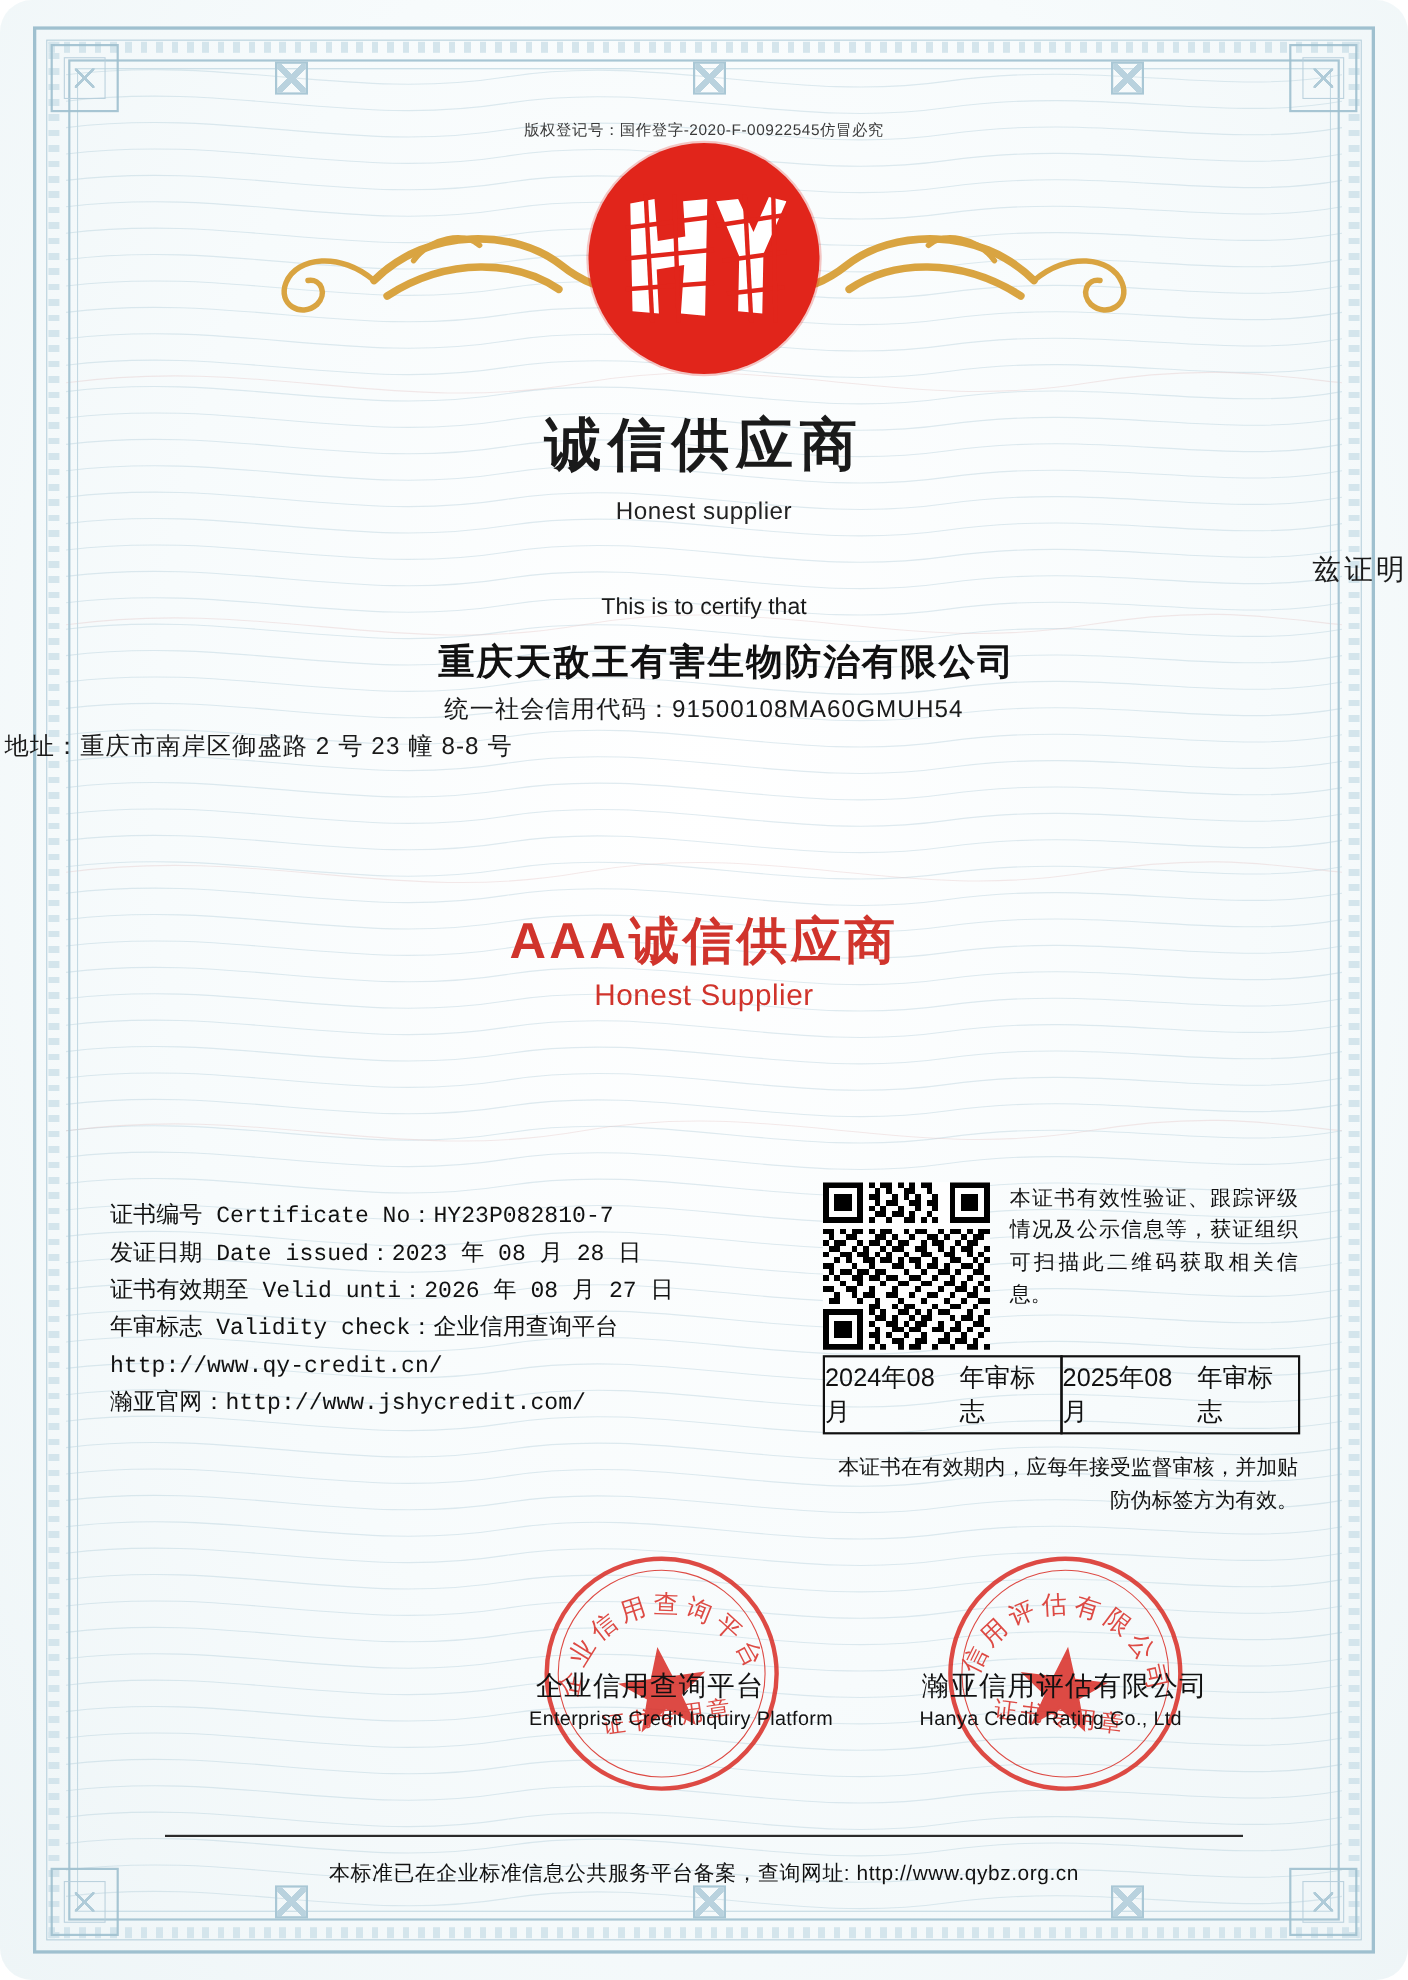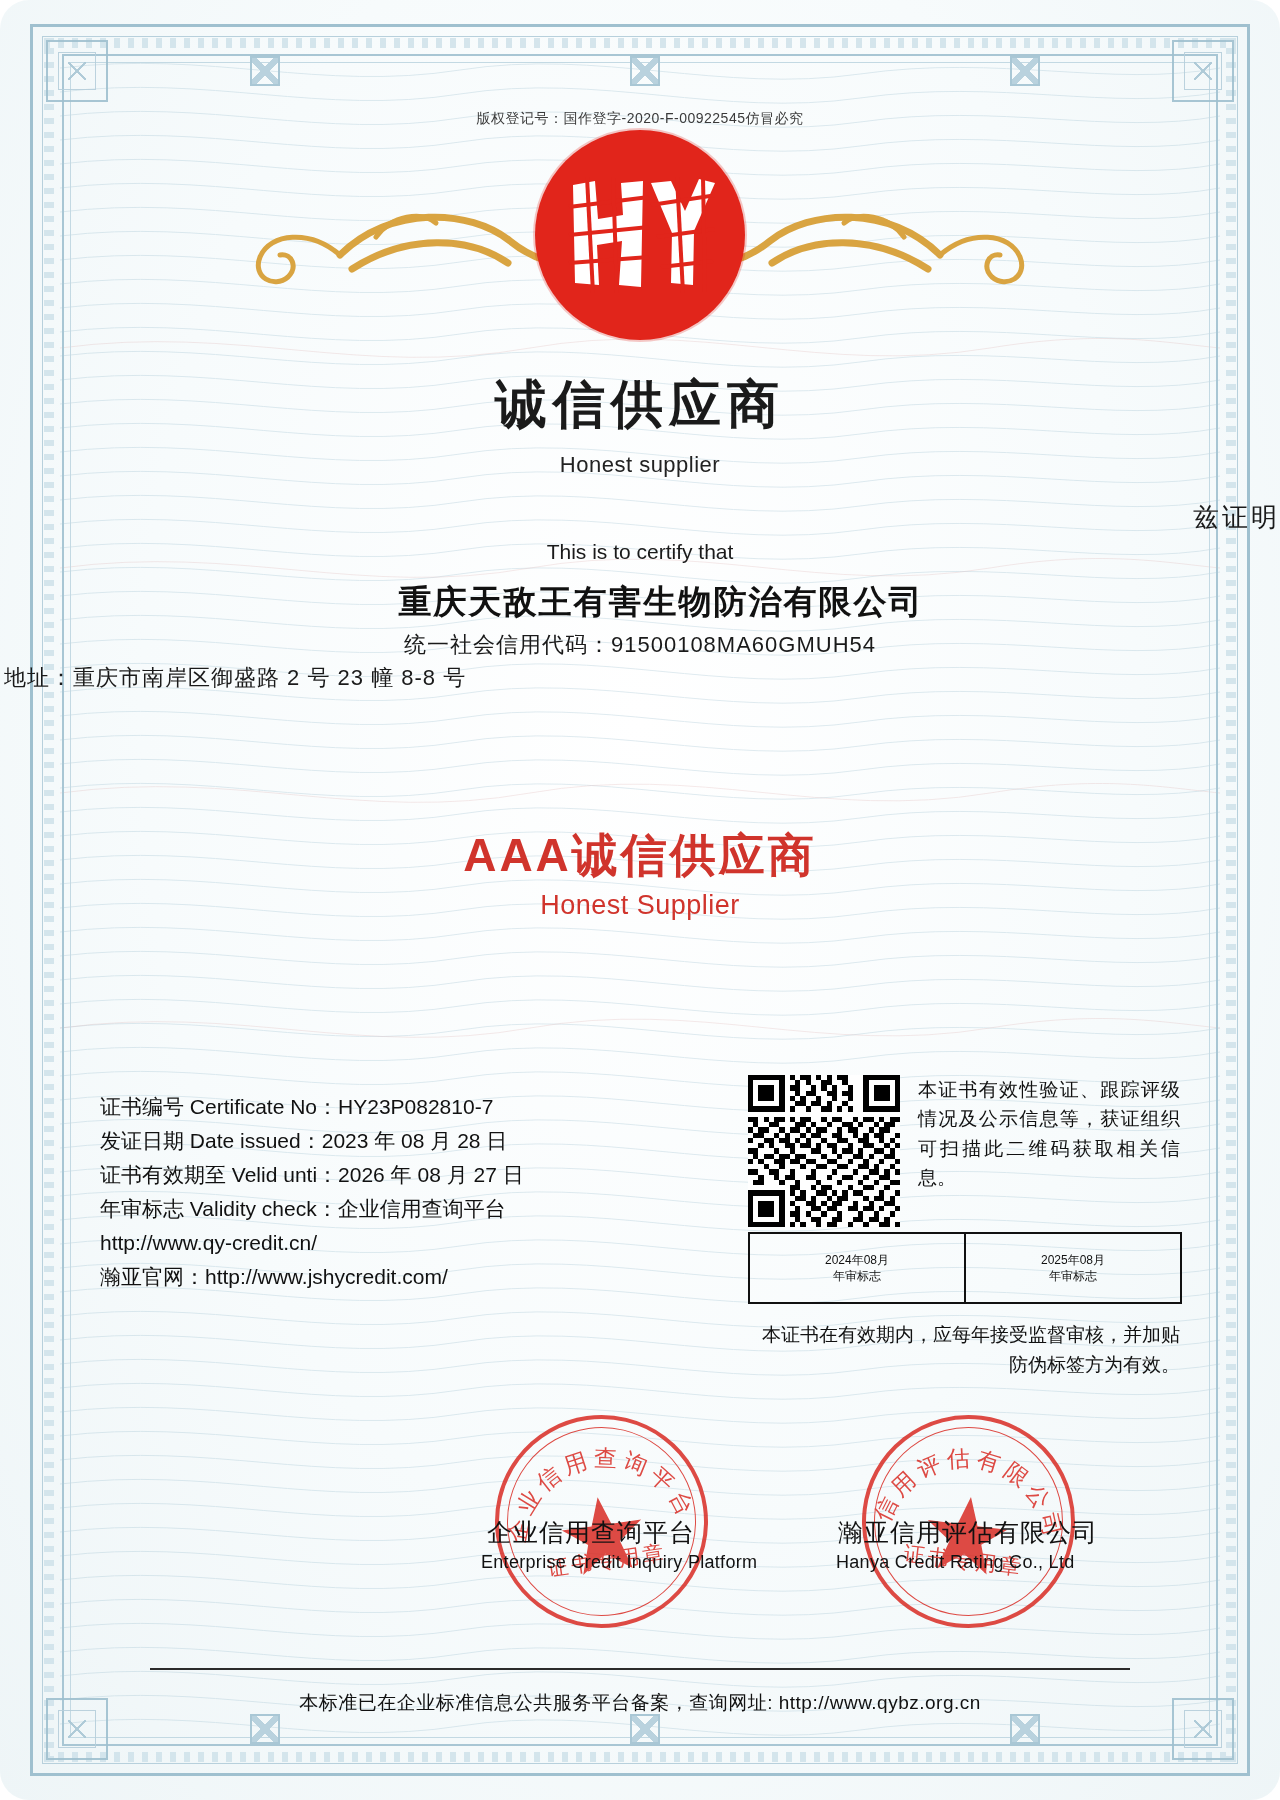--- a/index.html
+++ b/index.html
@@ -139,41 +139,41 @@
   .award-en{
     position:absolute;top:890px;left:0;width:100%;text-align:center;
     font-size:27px;color:#d0342c;letter-spacing:.5px;
   }
 
   
   .info{
     position:absolute;left:100px;top:1090px;width:560px;
     font-size:21px;color:#111;line-height:1.62;
   }
-  .info .line{white-space:nowrap;}
+  .info .line{white-space:nowrap;font-family:Liberation Mono, monospace;}
   .info .url{font-size:21px;}
 
   
   .qr{
     position:absolute;left:748px;top:1075px;width:152px;height:152px;
     background:#fff;
   }
   .qr svg{display:block;}
   .qr-note{
     position:absolute;left:918px;top:1075px;width:262px;
     font-size:19px;line-height:1.55;color:#111;text-align:justify;
   }
   .stamp-boxes{
     position:absolute;left:748px;top:1232px;width:432px;height:72px;
     display:flex;gap:0;
   }
   .stamp-box{
     flex:1;border:2px solid #111;margin-right:-2px;
-    display:flex;flex-direction:column;align-items:center;justify-content:center;
-    font-size:12px;color:#111;line-height:1.35;
+    display:flex;flex-direction:row;align-items:center;justify-content:center;
+    font-size:23px;color:#111;line-height:1.35;
   }
   .annual-note{
     position:absolute;left:748px;top:1320px;width:432px;
     font-size:19px;line-height:1.6;color:#111;text-align:right;
   }
 
   
   .seal{
     position:absolute;width:205px;height:205px;border-radius:50%;
     border:4px solid #d8241c;opacity:.82;

